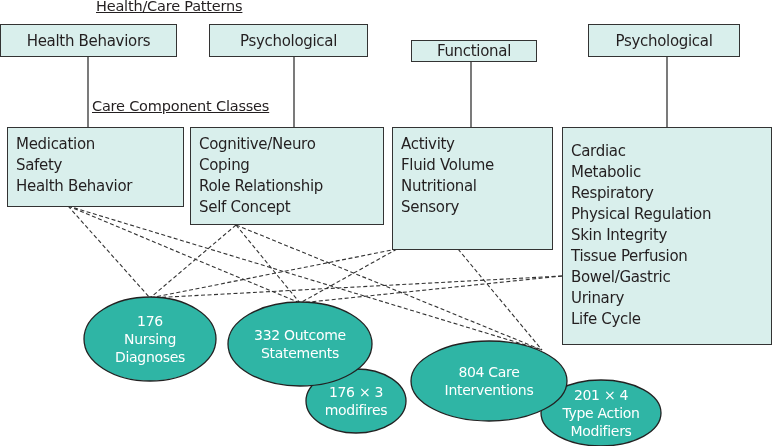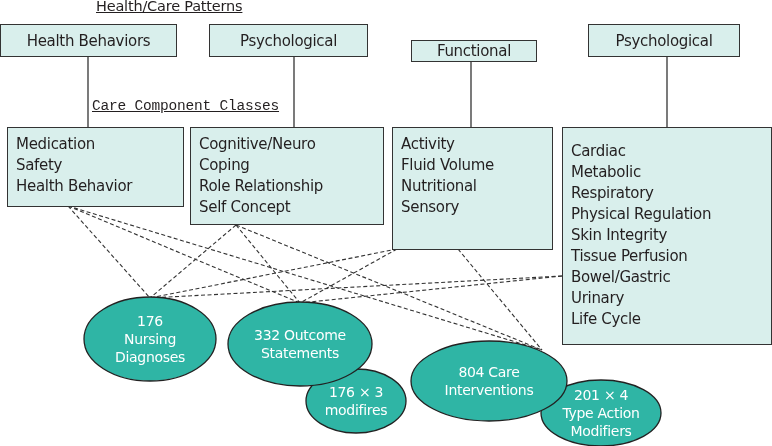--- a/index.html
+++ b/index.html
@@ -41,21 +41,21 @@
   <g id="ellipses">
       <ellipse cx="150" cy="339" rx="66" ry="42" fill="#2fb5a5" stroke="#222" stroke-width="1.3"></ellipse>
       <ellipse cx="356" cy="401" rx="50" ry="32" fill="#2fb5a5" stroke="#222" stroke-width="1.3"></ellipse>
       <ellipse cx="300" cy="344" rx="72" ry="42" fill="#2fb5a5" stroke="#222" stroke-width="1.3"></ellipse>
       <ellipse cx="601" cy="413" rx="60" ry="33" fill="#2fb5a5" stroke="#222" stroke-width="1.3"></ellipse>
       <ellipse cx="489" cy="381" rx="78" ry="40" fill="#2fb5a5" stroke="#222" stroke-width="1.3"></ellipse>
     </g>
 </svg>
 
 <div class="heading" style="left:96px; top:-2px;">Health/Care Patterns</div>
-<div class="heading" style="left:92px; top:98px;font-family:Liberation Mono, monospace;">Care Component Classes</div>
+<div class="heading" style="left:92px; top:98px;">Care Component Classes</div>
 
 <div class="pattern-box" style="left:0px; top:24px; width:177px; height:33px;">
   <span>Health Behaviors</span>
 </div>
 <div class="pattern-box" style="left:209px; top:24px; width:159px; height:33px;">
   <span>Psychological</span>
 </div>
 <div class="pattern-box" style="left:411px; top:40px; width:126px; height:22px;">
   <span>Functional</span>
 </div>

